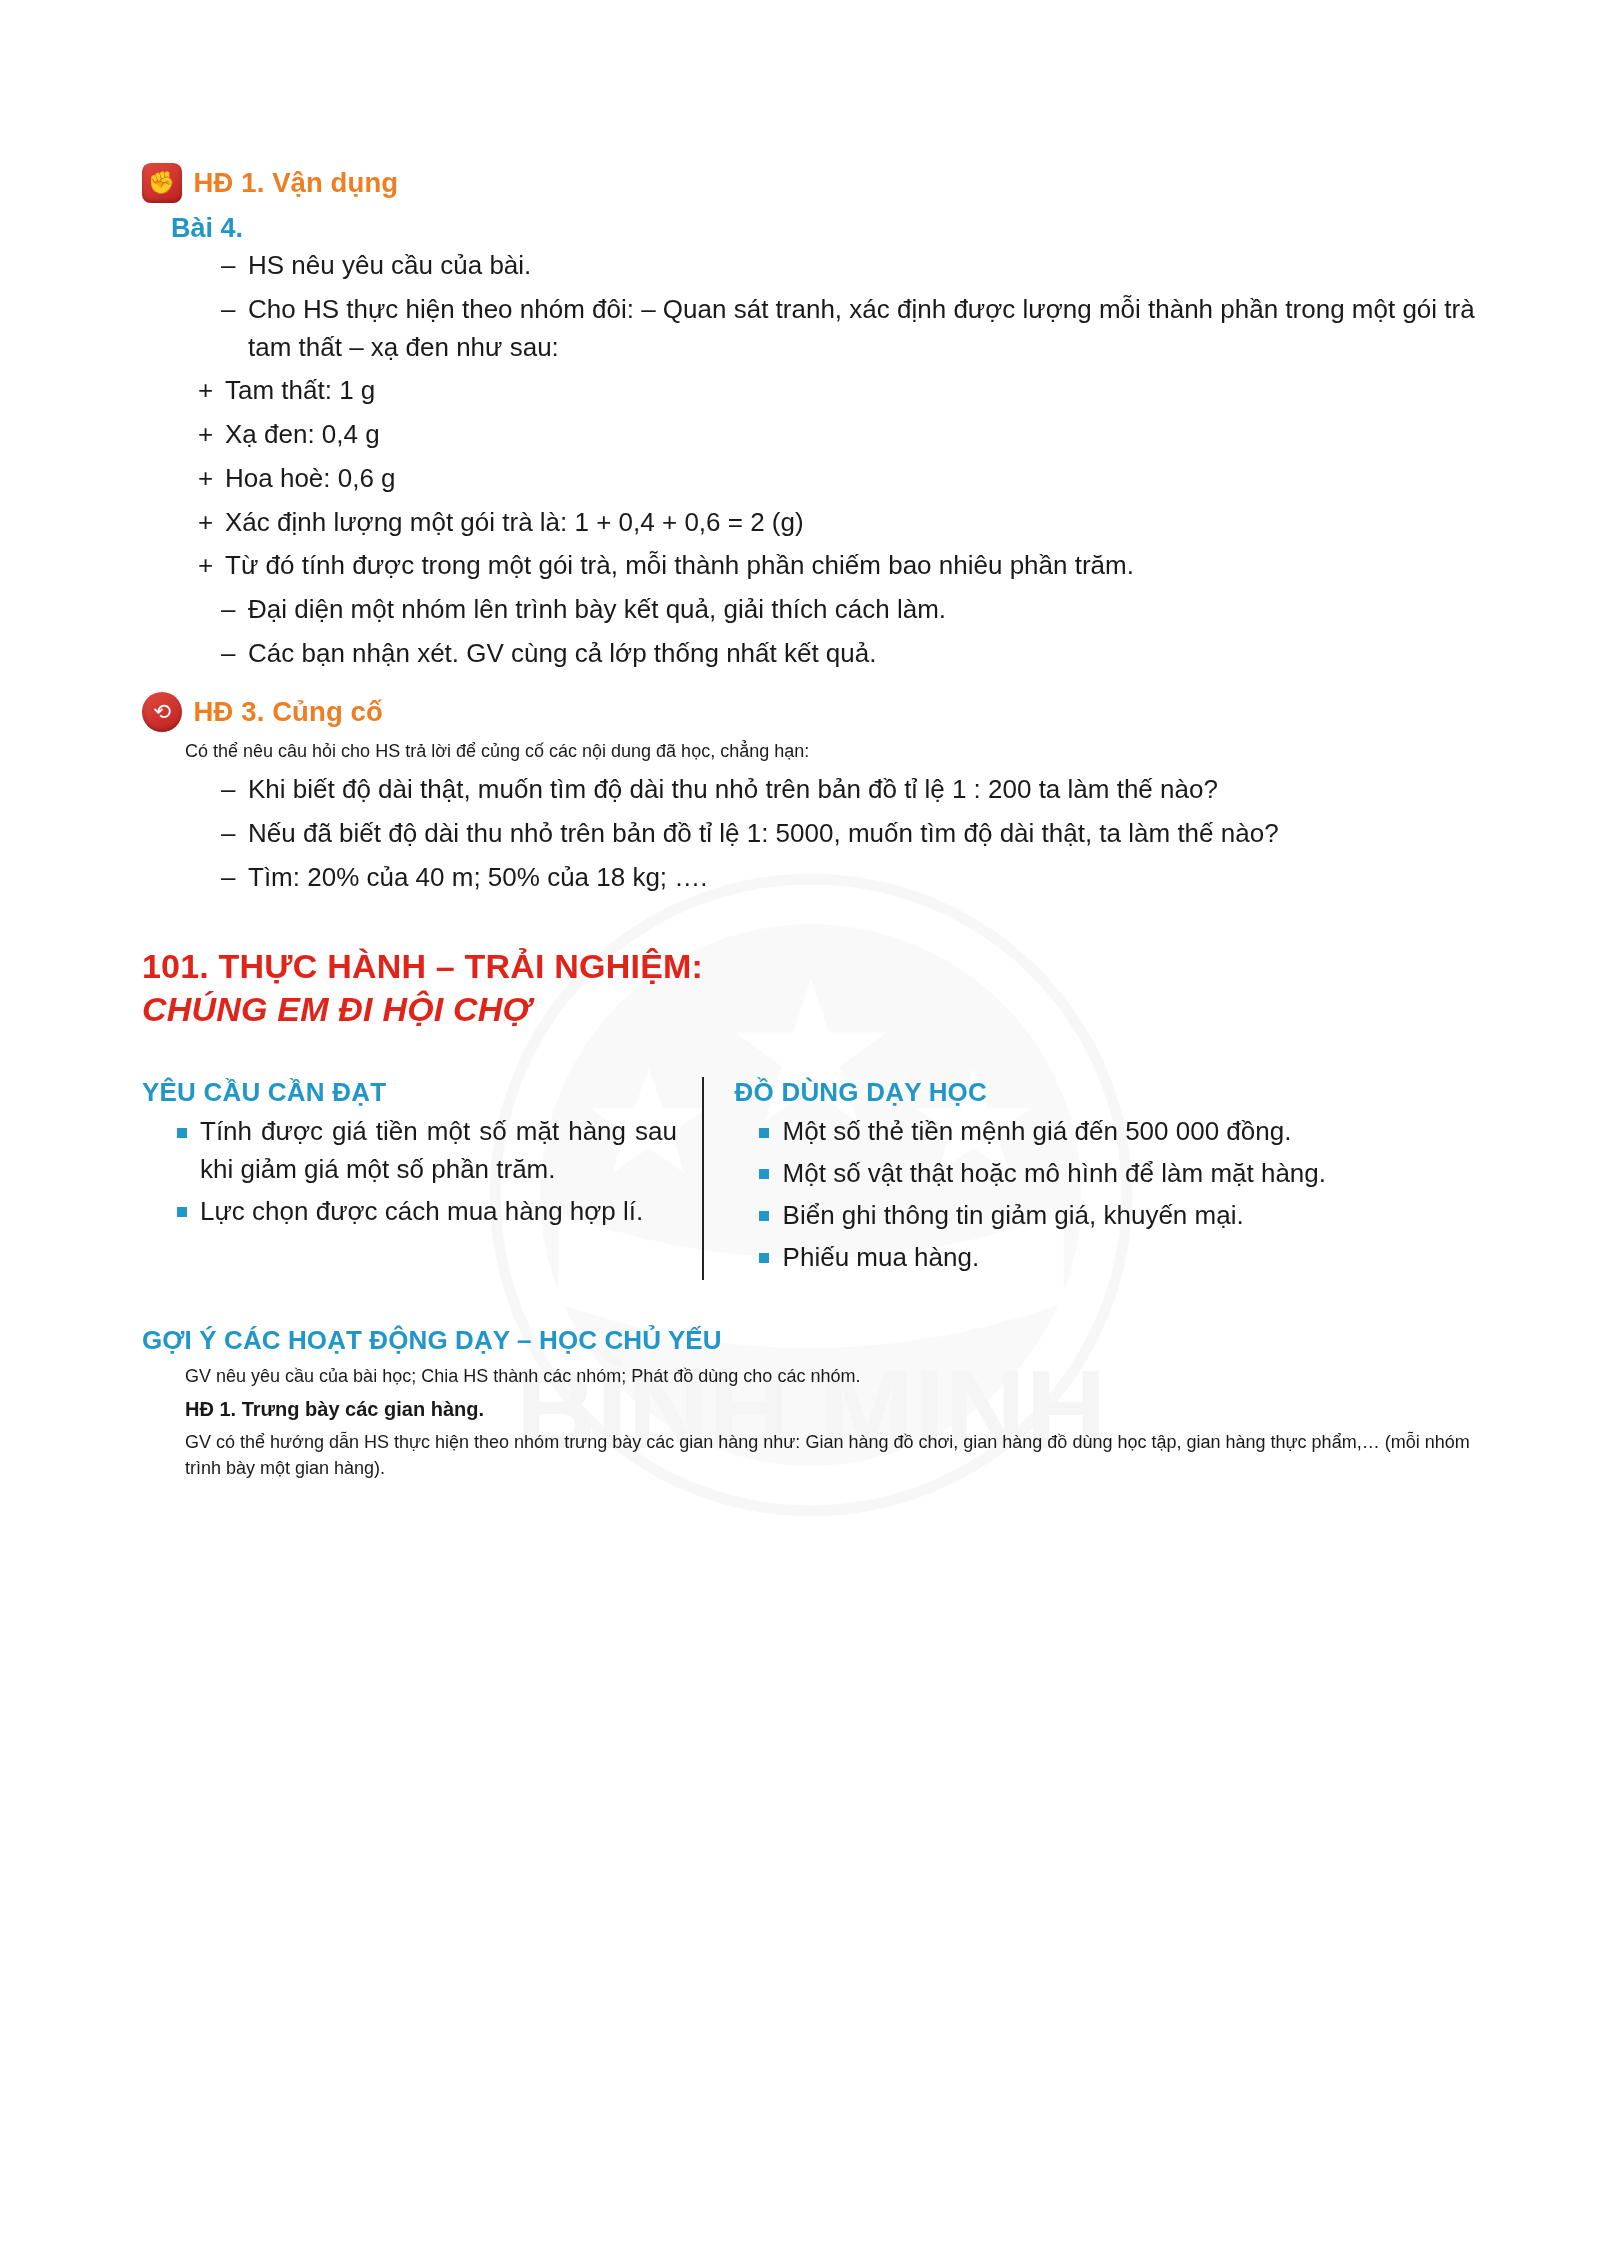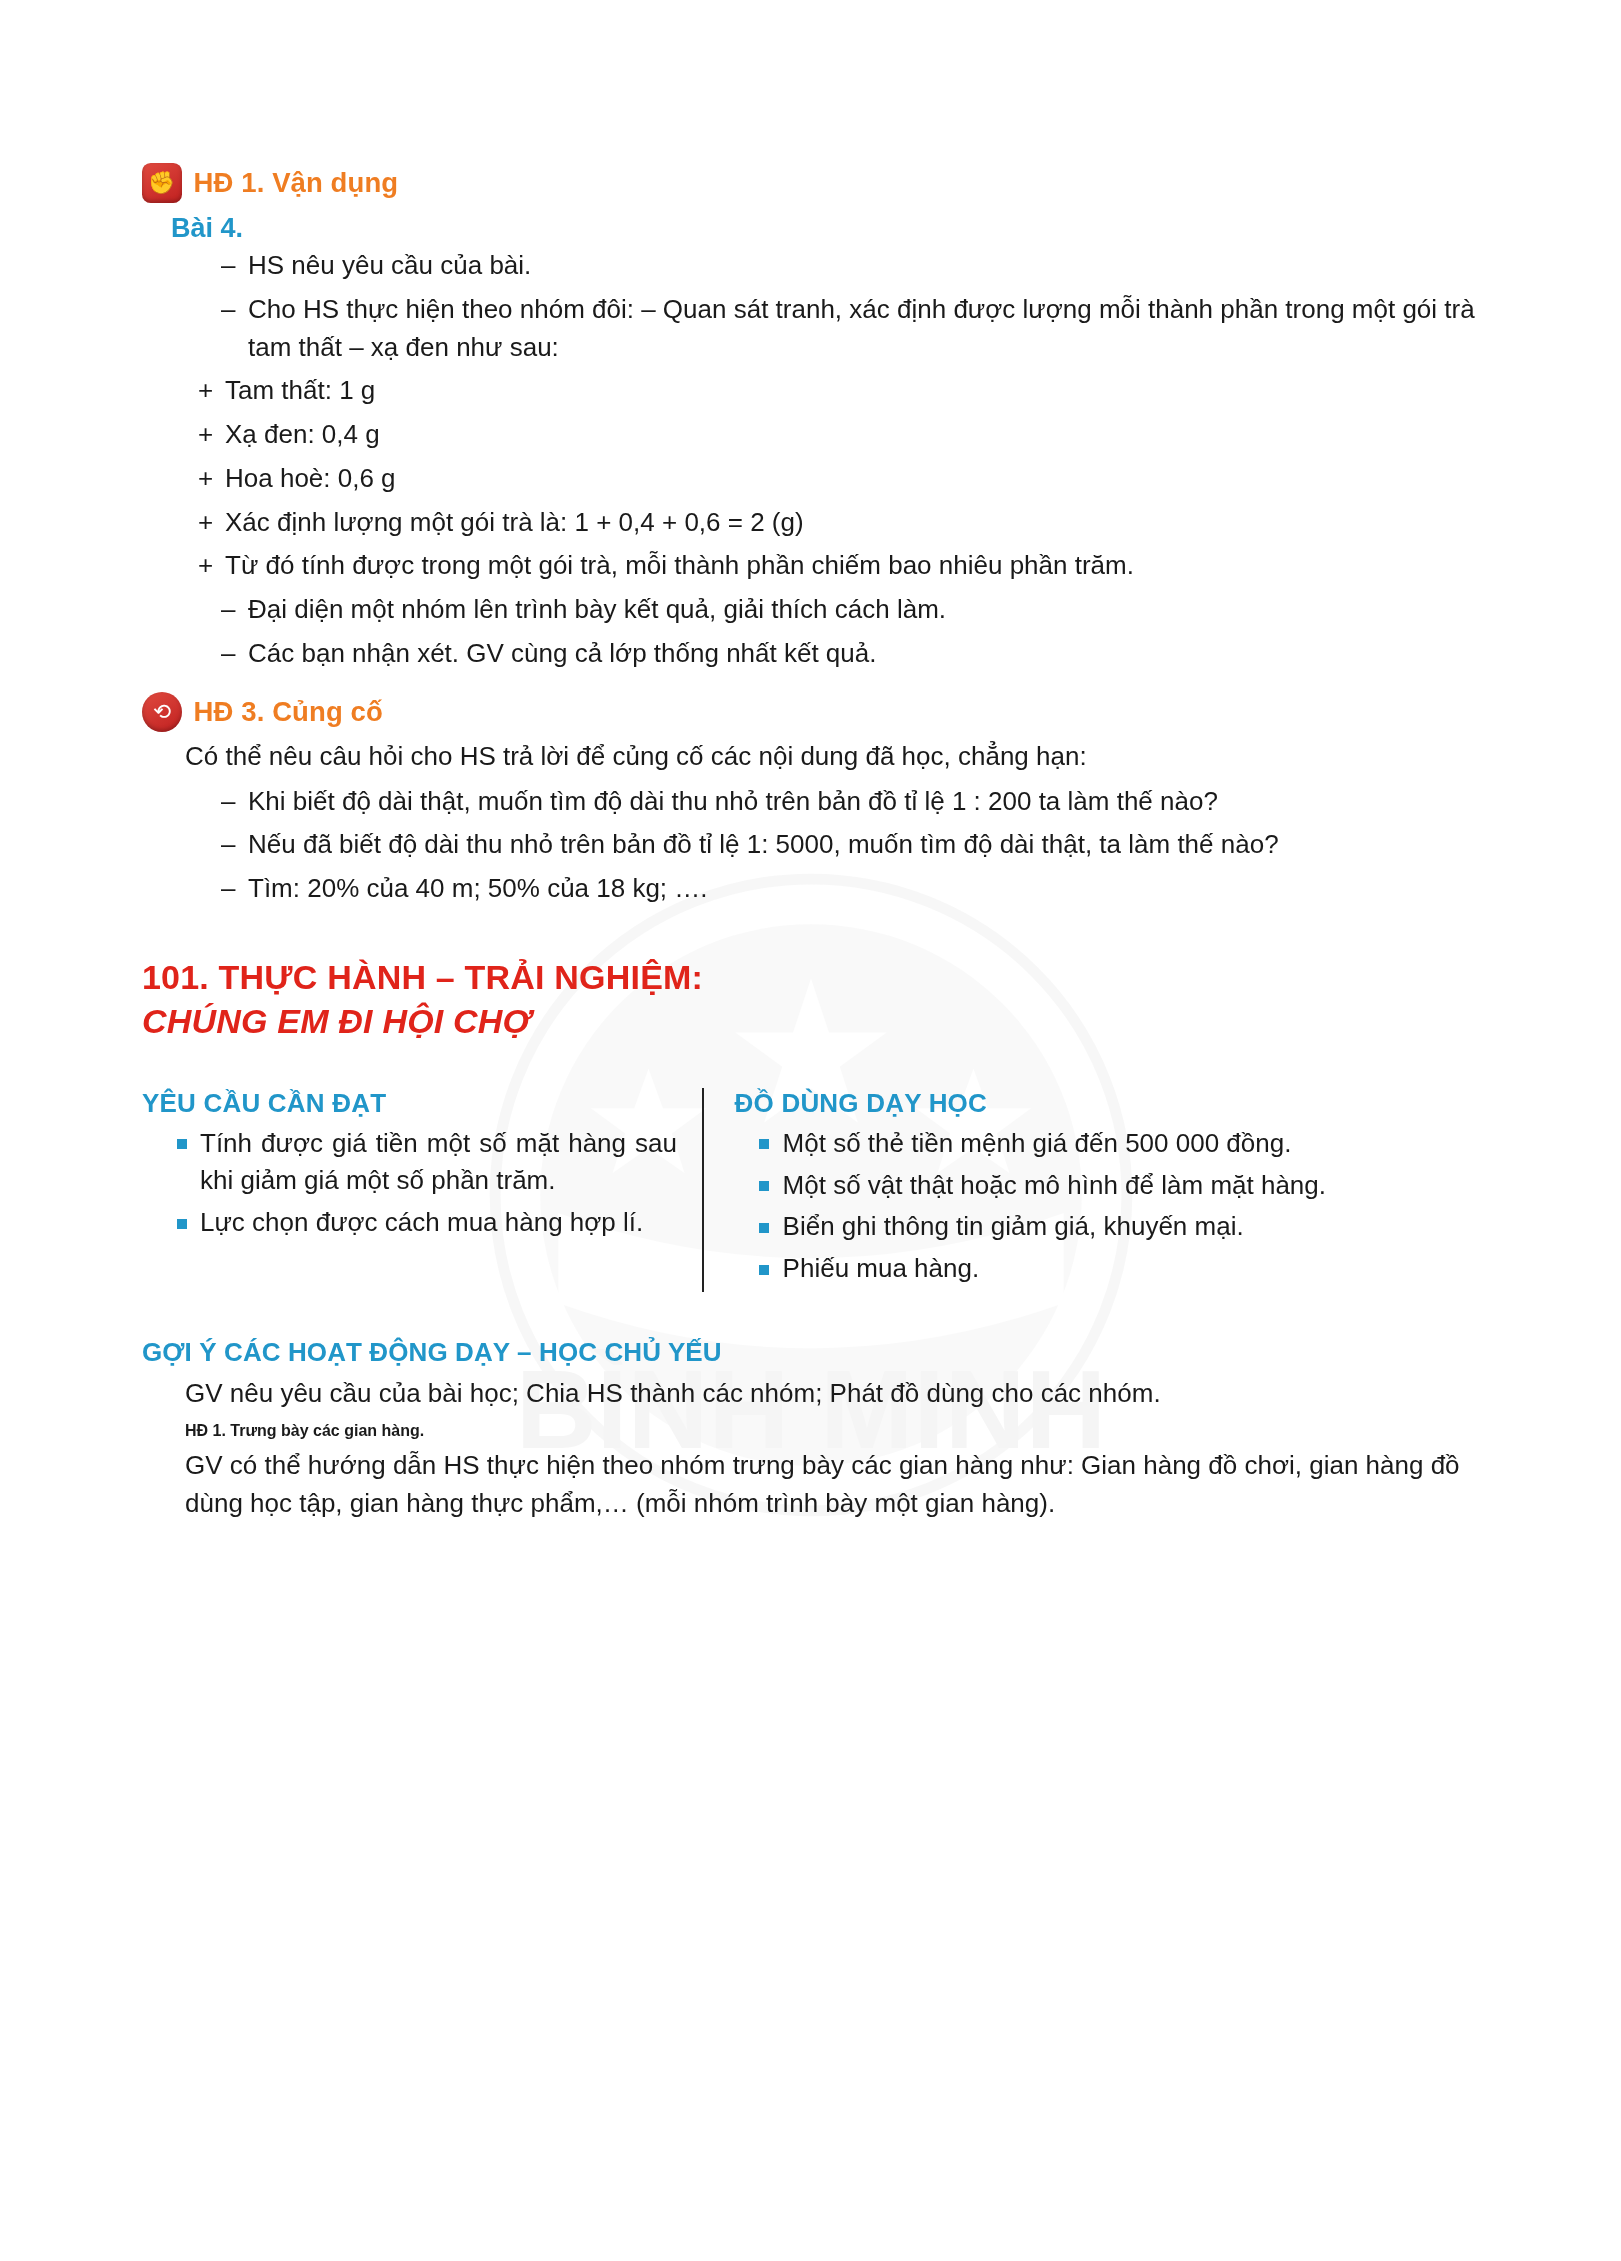--- a/index.html
+++ b/index.html
@@ -98,21 +98,21 @@
     font-size: 26px;
   }
   ul.dash.indent {
     margin-left: 66px;
   }
   ul.dash.indent2 {
     margin-left: 43px;
   }
 
   .para {
-    font-size: 26px;
+    font-size: 18px;
     line-height: 1.46;
     margin: 5.8px 0 7.2px 43px;
   }
 
   
   .chapter {
     color: #e0241a;
     font-weight: bold;
     font-size: 34px;
     line-height: 1.28;
@@ -172,21 +172,21 @@
   .col-right ul.sq { margin-left: 13px; }
 
   .section-head {
     color: #2196c9;
     font-weight: bold;
     font-size: 26px;
     margin: 45px 0 7.2px 0;
     letter-spacing: 0.1px;
   }
   .bold-line {
-    font-size: 16px;
+    font-size: 20px;
     font-weight: bold;
     margin: 8.7px 0 7.2px 43px;
   }
 </style>
 </head>
 <body>
 
 <div class="watermark">
   <svg viewBox="0 0 400 400" xmlns="http://www.w3.org/2000/svg">
     <circle cx="200" cy="190" r="175" fill="none" stroke="#777" stroke-width="6"></circle>

